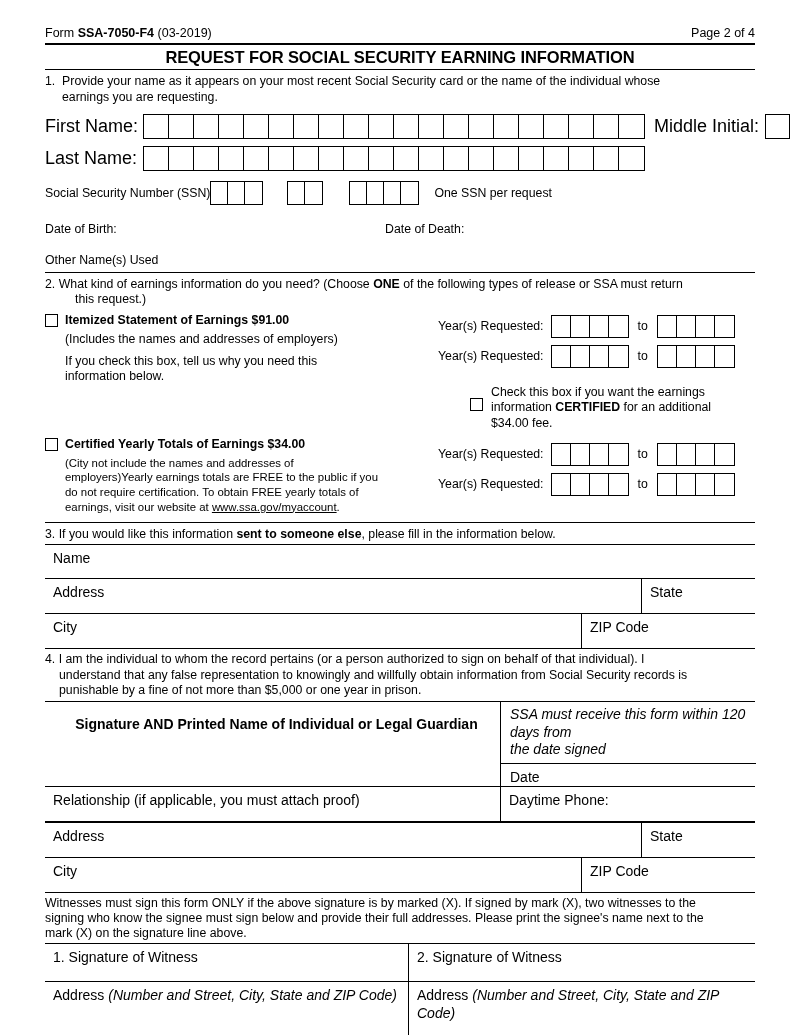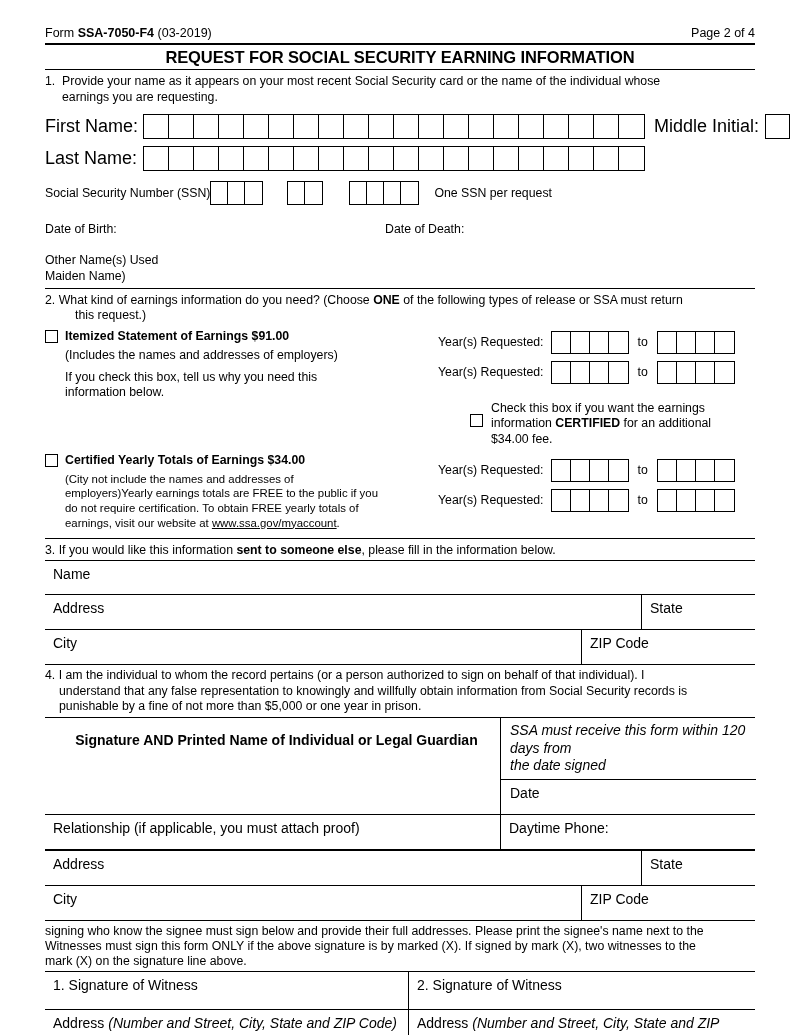--- a/index.html
+++ b/index.html
@@ -181,21 +181,21 @@
     line-height: 1.25;
     padding: 3px 0 3px 0;
   }
   .para .hang { padding-left: 14px; display: block; }
 
   .sigcell {
     text-align: center;
     font-weight: bold;
     padding-top: 9px !important;
   }
-  .datesplit { border-top: 1px solid #000; margin: 4px -1px 12px -9px; padding: 5px 0 0 9px; }
+  .datesplit { border-top: 1px solid #000; margin: 4px -1px 0 -9px; padding: 5px 0 0 9px; }
 </style>
 </head>
 <body>
 
 <div id="page">
   <div class="inner">
 
     <div class="hdr">
       <div><span>Form </span><b>SSA-7050-F4</b><span> (03-2019)</span></div>
       <div>Page 2 of 4</div>
@@ -288,21 +288,20 @@
       <div class="ssnnote">One SSN per request</div>
     </div>
 
     <div class="dobrow">
       <div class="dob"><span>Date of Birth:</span></div>
       <div><span>Date of Death:</span></div>
     </div>
 
     <div class="othernames">
       <div>Other Name(s) Used</div>
-      <div>Maiden Name)</div>
     </div>
 
     <div class="rule-thin"></div>
 
     <div class="sec2">
       <div class="q">
         <span>2.</span>
         <span>What kind of earnings information do you need? (Choose </span><b>ONE</b><span> of the following types of release or SSA must return</span>
         <div style="padding-left:30px">this request.)</div>
       </div>
@@ -496,22 +495,22 @@
           <span>City</span>
         </td>
         <td class="nb-r" colspan="2">
           <span>ZIP Code</span>
         </td>
       </tr>
     </tbody>
       </table>
 
     <div class="para" style="padding:3px 0 3px 0; line-height:1.2;">
+      <div>Witnesses must sign this form ONLY if the above signature is by marked (X). If signed by mark (X), two witnesses to the</div>
       <div>signing who know the signee must sign below and provide their full addresses. Please print the signee's name next to the</div>
-      <div>Witnesses must sign this form ONLY if the above signature is by marked (X). If signed by mark (X), two witnesses to the</div>
       <div>mark (X) on the signature line above.</div>
     </div>
 
     <table class="ftable">
       <tbody>
           <tr>
         <td class="nb-l" style="height:32px; width:355px;">
           <span>1. Signature of Witness</span>
         </td>
         <td class="nb-r">

